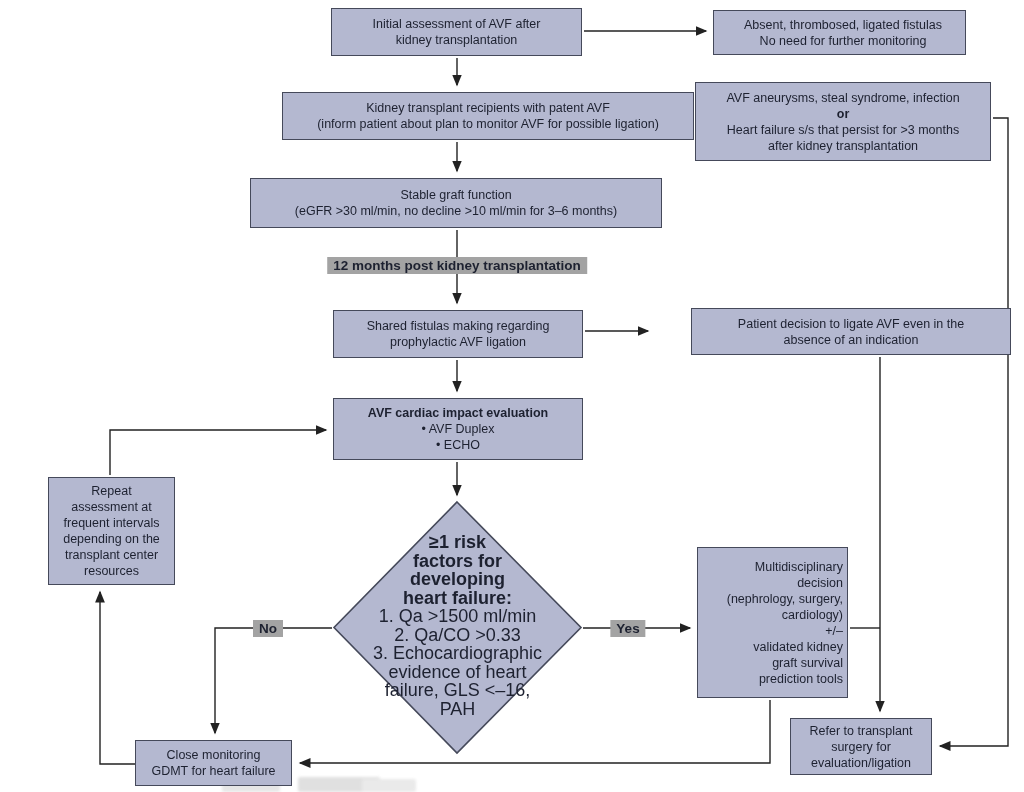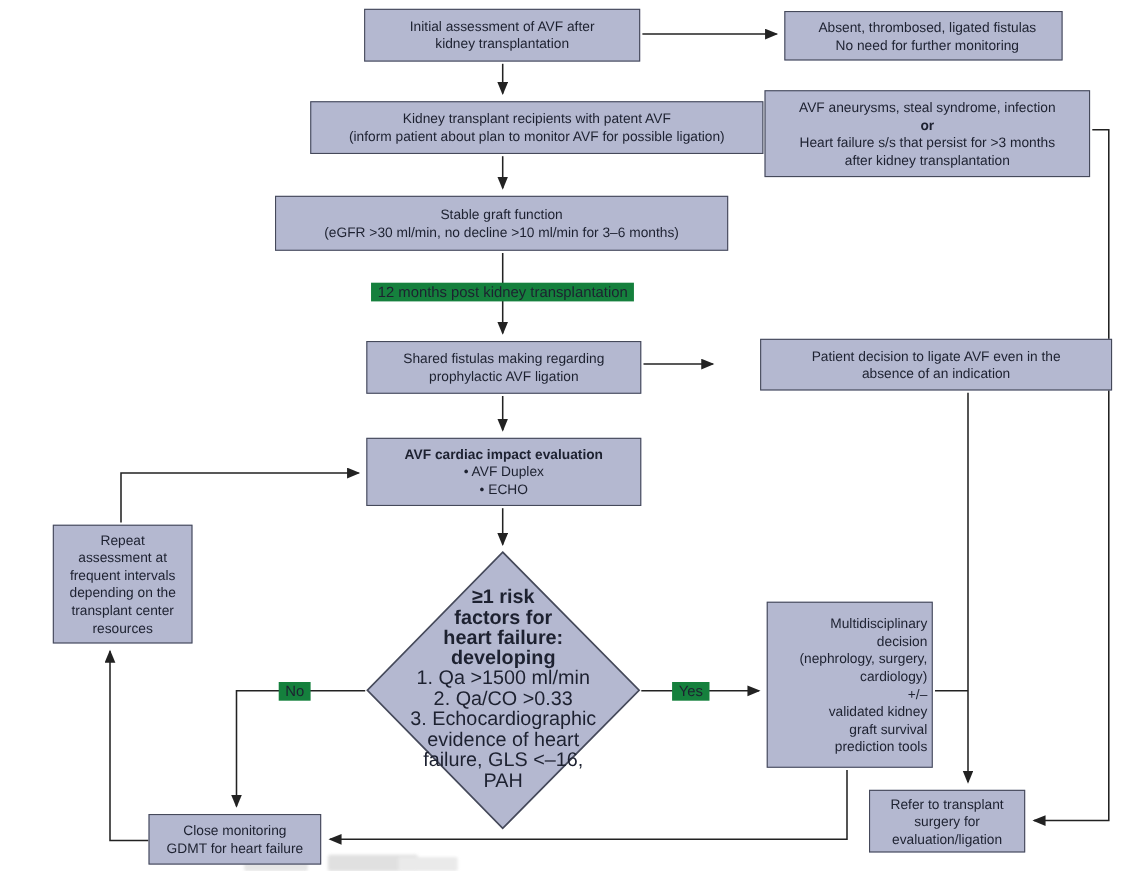--- a/index.html
+++ b/index.html
@@ -11,21 +11,21 @@
   .canvas svg.wires{position:absolute;left:0;top:0;z-index:1;}
   .node{
     position:absolute;z-index:2;box-sizing:border-box;
     background:#b4b8d0;border:1.6px solid #45495a;
     display:flex;flex-direction:column;justify-content:center;align-items:center;
     text-align:center;font-size:12.5px;line-height:1.28;padding:2px 4px;
   }
   .node .ln{width:100%;}
   .bold{font-weight:bold;}
   .freelabel{
-    position:absolute;z-index:3;background:#15803d;font-weight:normal;
+    position:absolute;z-index:3;background:#a3a3a3;font-weight:bold;
     font-size:13.5px;padding:1px 6px;white-space:nowrap;
   }
   .diamond-text{
     position:absolute;z-index:2;text-align:center;font-size:18px;line-height:18.5px;
   }
   .watermark{position:absolute;z-index:0;filter:blur(1.5px);opacity:.75;}
   .watermark span{position:absolute;display:block;background:#dedede;border-radius:2px;}
 </style>
 </head>
 <body>
@@ -108,22 +108,22 @@
     <div class="ln">assessment at</div>
     <div class="ln">frequent intervals</div>
     <div class="ln">depending on the</div>
     <div class="ln">transplant center</div>
     <div class="ln">resources</div>
   </div>
 
   <div class="diamond-text" style="left:347px;top:533px;width:221px;">
     <div class="bold">≥1 risk</div>
     <div class="bold">factors for</div>
+    <div class="bold">developing</div>
     <div class="bold">heart failure:</div>
-    <div class="bold">developing</div>
     <div>1. Qa &gt;1500 ml/min</div>
     <div>2. Qa/CO &gt;0.33</div>
     <div>3. Echocardiographic</div>
     <div>evidence of heart</div>
     <div>failure, GLS &lt;–16,</div>
     <div>PAH</div>
   </div>
 
   <div class="node" style="left:697px;top:547px;width:151px;height:151px;text-align:right;">
     <div class="ln">Multidisciplinary</div>

